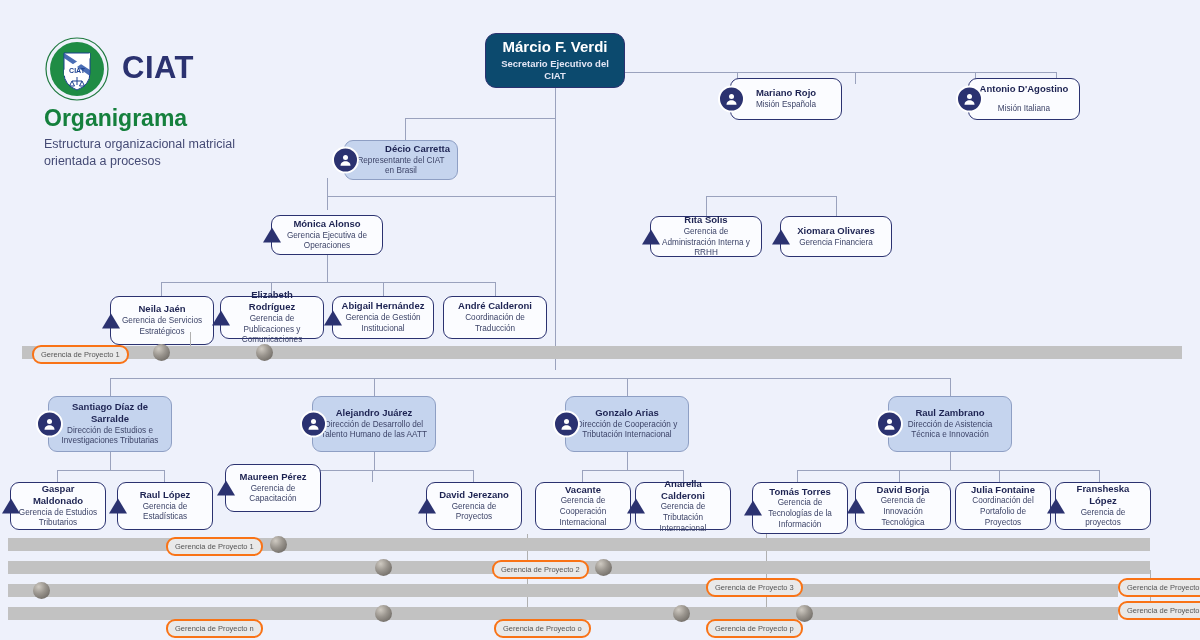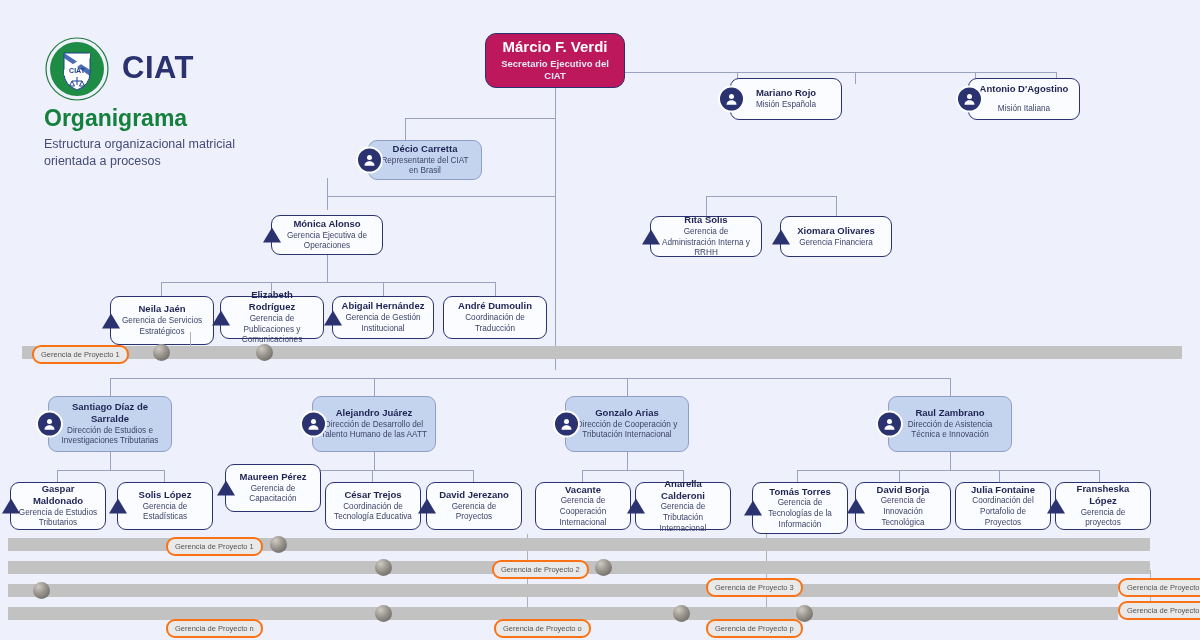--- a/index.html
+++ b/index.html
@@ -39,21 +39,21 @@
     border-radius: 9px;
     background: #fbfcff;
     display: flex; flex-direction: column;
     align-items: center; justify-content: center;
     text-align: center;
     padding: 5px 7px;
   }
   .node .nm { font-size: 9.5px; font-weight: bold; color: #1d2352; line-height: 1.25; }
   .node .rl { font-size: 8.2px; color: #3d4468; line-height: 1.3; margin-top: 1px; }
 
-  .node.root { background: #be185d; border-color: #2b3270; border-radius: 11px; }
+  .node.root { background: #0c4a6e; border-color: #2b3270; border-radius: 11px; }
   .node.root .nm { color: #ffffff; font-size: 15px; }
   .node.root .rl { color: #e3e6f5; font-size: 9.5px; font-weight: bold; }
 
   .node.blue { background: #c5d4ee; border-color: #8e9fc4; }
 
   
   .avatar {
     position: absolute; left: -13px; top: 50%; transform: translateY(-50%);
     width: 27px; height: 27px; border-radius: 50%;
     background: #2b3270; border: 2.2px solid #ffffff;
@@ -177,21 +177,21 @@
     <div class="avatar">
       <svg viewBox="0 0 24 24">
           <circle cx="12" cy="8" r="4"></circle>
           <path d="M4 21c0-4.4 3.6-7 8-7s8 2.6 8 7z"></path>
         </svg>
     </div>
     <div class="nm">Antonio D'Agostino</div>
     <div class="rl">Misión Italiana</div>
   </div>
 
-  <div class="node blue" style="left:368px; top:140px; width:114px; height:40px;">
+  <div class="node blue" style="left:344px; top:140px; width:114px; height:40px;align-items:flex-end;">
     <div class="avatar">
       <svg viewBox="0 0 24 24">
           <circle cx="12" cy="8" r="4"></circle>
           <path d="M4 21c0-4.4 3.6-7 8-7s8 2.6 8 7z"></path>
         </svg>
     </div>
     <div class="nm">Décio Carretta</div>
     <div class="rl">Representante del CIAT en Brasil</div>
   </div>
 
@@ -221,21 +221,21 @@
     <div class="tri"></div>
     <div class="nm">Elizabeth Rodríguez</div>
     <div class="rl">Gerencia de Publicaciones y Comunicaciones</div>
   </div>
   <div class="node" style="left:332px; top:296px; width:102px; height:43px;">
     <div class="tri"></div>
     <div class="nm">Abigail Hernández</div>
     <div class="rl">Gerencia de Gestión Institucional</div>
   </div>
   <div class="node" style="left:443px; top:296px; width:104px; height:43px;">
-    <div class="nm">André Dumoulin</div>
+    <div class="nm">André Calderoni</div>
     <div class="rl">Coordinación de Traducción</div>
   </div>
 
   <div class="pbar" style="left:22px; top:346px; width:1160px;"></div>
   <div class="pline" style="left:190px; top:332px; height:14px;"></div>
   <div class="plabel" style="left:32px; top:345px;">Gerencia de Proyecto 1</div>
   <div class="sphere" style="left:153px; top:344px;"></div>
   <div class="sphere" style="left:256px; top:344px;"></div>
 
   <div class="node blue" style="left:48px; top:396px; width:124px; height:56px;">
@@ -279,31 +279,27 @@
     <div class="rl">Dirección de Asistencia Técnica e Innovación</div>
   </div>
 
   <div class="node" style="left:10px; top:482px; width:96px; height:48px;">
     <div class="tri"></div>
     <div class="nm">Gaspar Maldonado</div>
     <div class="rl">Gerencia de Estudios Tributarios</div>
   </div>
   <div class="node" style="left:117px; top:482px; width:96px; height:48px;">
     <div class="tri"></div>
-    <div class="nm">Solis López</div>
+    <div class="nm">Raul López</div>
     <div class="rl">Gerencia de Estadísticas</div>
   </div>
   <div class="node" style="left:225px; top:464px; width:96px; height:48px;">
     <div class="tri"></div>
     <div class="nm">Maureen Pérez</div>
     <div class="rl">Gerencia de Capacitación</div>
-  </div>
-  <div class="node" style="left:325px; top:482px; width:96px; height:48px;">
-    <div class="nm">César Trejos</div>
-    <div class="rl">Coordinación de Tecnología Educativa</div>
   </div>
   <div class="node" style="left:426px; top:482px; width:96px; height:48px;">
     <div class="tri"></div>
     <div class="nm">David Jerezano</div>
     <div class="rl">Gerencia de Proyectos</div>
   </div>
   <div class="node" style="left:535px; top:482px; width:96px; height:48px;">
     <div class="nm">Vacante</div>
     <div class="rl">Gerencia de Cooperación Internacional</div>
   </div>

